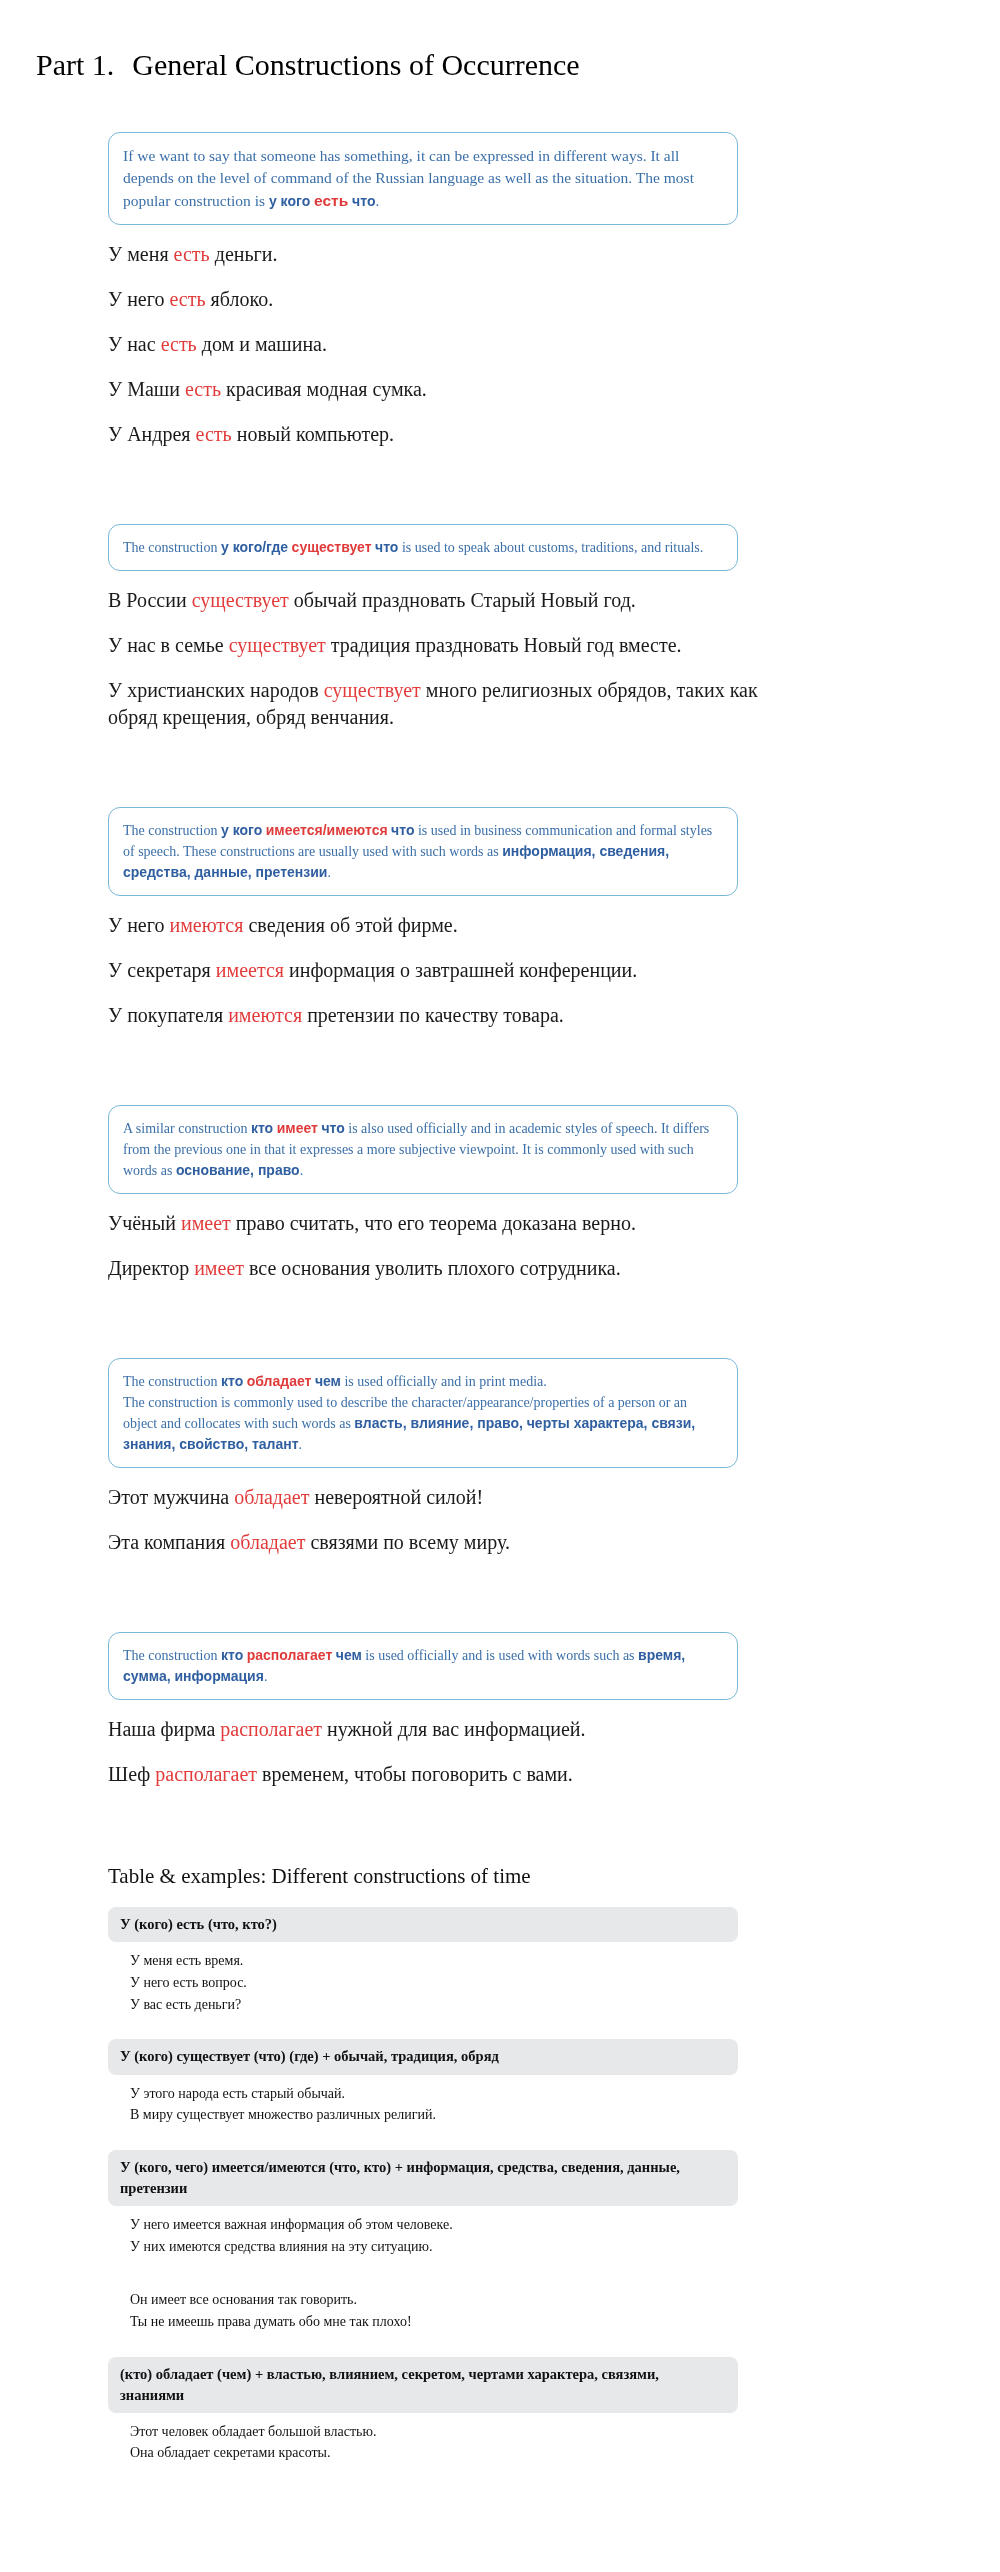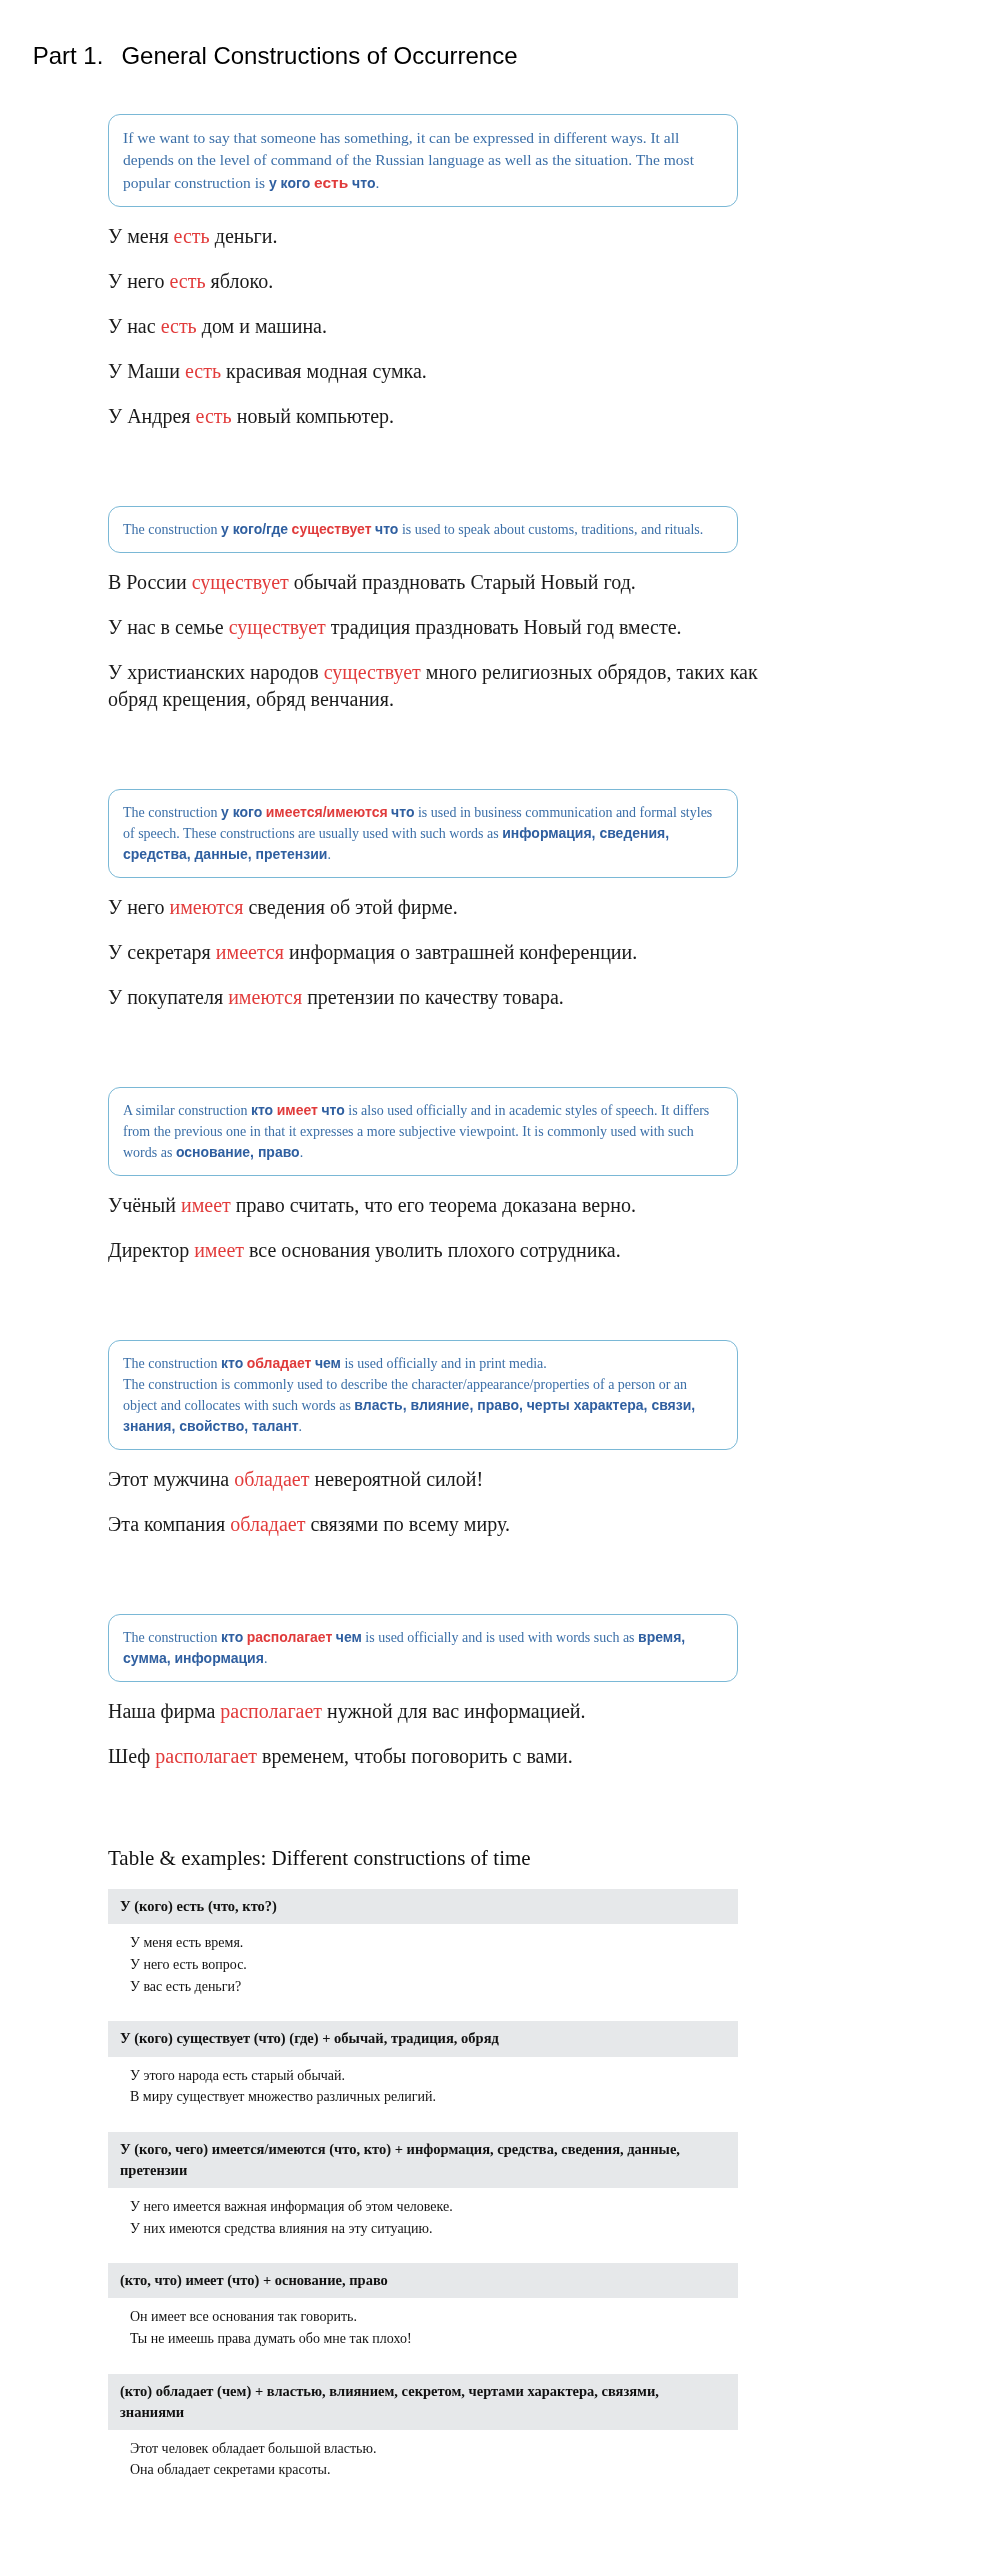--- a/index.html
+++ b/index.html
@@ -13,22 +13,22 @@
     font-family: "Liberation Serif", serif;
     color: #000000;
     position: relative;
   }
   .page {
     width: 1000px;
     position: relative;
     padding: 0;
   }
   .part-title {
-    font-size: 24px;
-    font-family: Liberation Sans, sans-serif;
+    font-size: 30px;
+    font-family: Liberation Serif, serif;
     color: #000;
     margin: 14px 0 0 6px;
     white-space: pre;
   }
   .part-title .num {
     margin-right: 18px;
   }
 
   
   .note {
@@ -95,20 +95,21 @@
     width: 630px;
   }
   .tbl-header {
     background: #e6e8ea;
     padding: 7px 12px;
     font-family: "Liberation Serif", serif;
     font-weight: bold;
     font-size: 14.5px;
     color: #111;
     line-height: 1.45;
+    border-radius: 8px;
   }
   .tbl-body {
     padding: 8px 12px 10px 22px;
     font-size: 14px;
     line-height: 1.55;
     color: #111;
     font-family: "Liberation Serif", serif;
   }
   .tbl-body div { white-space: pre; }
   .tbl-block { margin-bottom: 14px; }
@@ -193,21 +194,20 @@
 
     <div class="tbl-block">
       <div class="tbl-header">У (кого, чего) имеется/имеются (что, кто) + информация, средства, сведения, данные, претензии</div>
       <div class="tbl-body">
         <div>У него имеется важная информация об этом человеке.</div>
         <div>У них имеются средства влияния на эту ситуацию.</div>
       </div>
     </div>
 
     <div class="tbl-block">
-      <div class="tbl-header">(кто, что) имеет (что) + основание, право</div>
       <div class="tbl-body">
         <div>Он имеет все основания так говорить.</div>
         <div>Ты не имеешь права думать обо мне так плохо!</div>
       </div>
     </div>
 
     <div class="tbl-block">
       <div class="tbl-header">(кто) обладает (чем) + властью, влиянием, секретом, чертами характера, связями, знаниями</div>
       <div class="tbl-body">
         <div>Этот человек обладает большой властью.</div>

